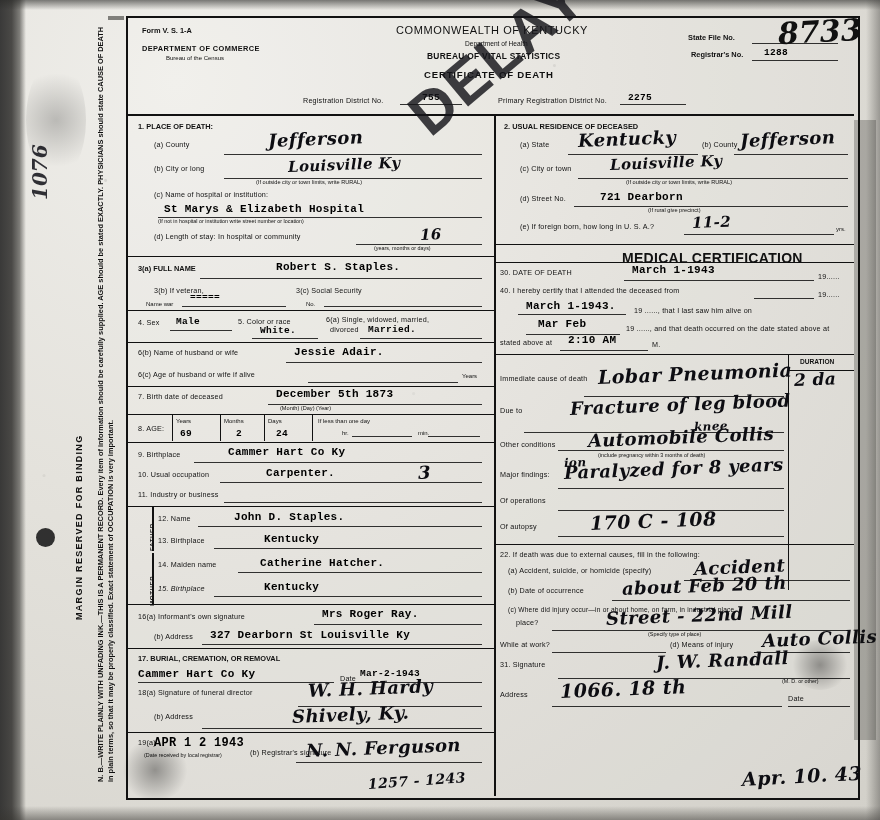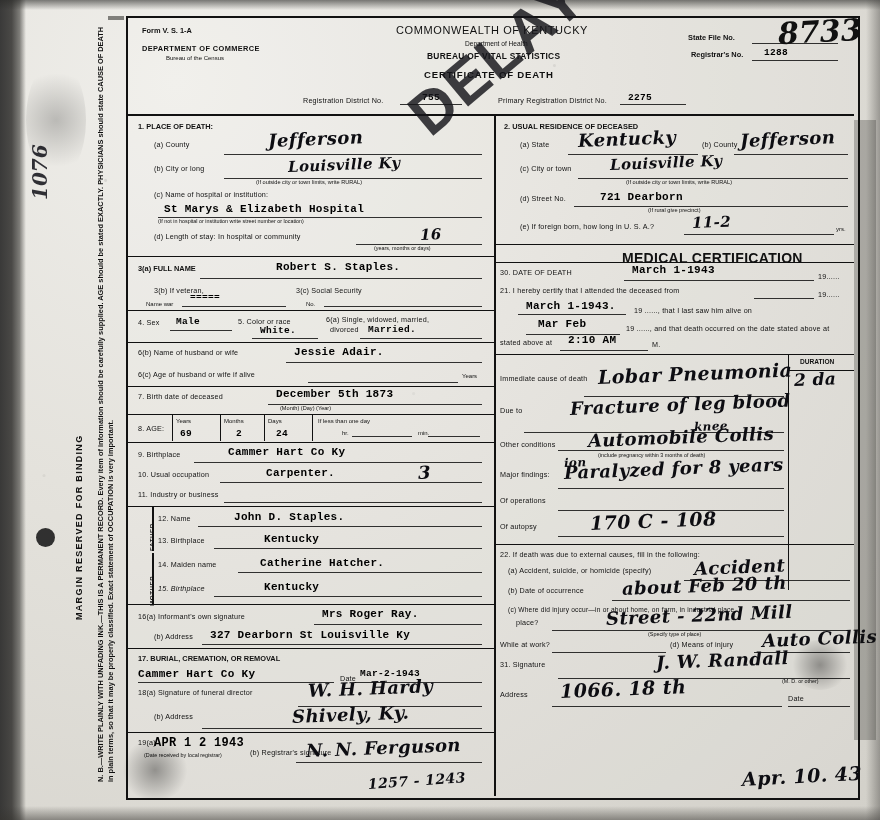--- a/index.html
+++ b/index.html
@@ -363,21 +363,21 @@
     <div class="hline" style="left:366px;top:226px;width:360px;height:1px;"></div>
 
     <div class="abs hdr2" style="left:494px;top:232px;font-size:14px;">MEDICAL CERTIFICATION</div>
     <div class="hline" style="left:366px;top:244px;width:360px;height:1px;"></div>
 
     <div class="abs lbl" style="left:372px;top:250px;">30.  DATE OF DEATH</div>
     <div class="tw lg" style="left:504px;top:246px;">March 1-1943</div>
     <div class="rule" style="left:496px;top:262px;width:190px;"></div>
     <div class="abs lbl" style="left:690px;top:254px;">19......</div>
 
-    <div class="abs lbl" style="left:372px;top:268px;">21.  I hereby certify that I attended the deceased from</div>
+    <div class="abs lbl" style="left:372px;top:268px;">40.  I hereby certify that I attended the deceased from</div>
     <div class="rule" style="left:626px;top:280px;width:60px;"></div>
     <div class="abs lbl" style="left:690px;top:272px;">19......</div>
     <div class="tw lg" style="left:398px;top:282px;">March 1-1943.</div>
     <div class="abs lbl" style="left:506px;top:288px;">19 ......, that I last saw him alive on</div>
     <div class="rule" style="left:390px;top:296px;width:108px;"></div>
 
     <div class="tw lg" style="left:410px;top:300px;">Mar Feb</div>
     <div class="rule" style="left:398px;top:316px;width:94px;"></div>
     <div class="abs lbl" style="left:498px;top:306px;">19 ......, and that death occurred on the date stated above at</div>
     <div class="abs lbl" style="left:372px;top:320px;">stated above at</div>

